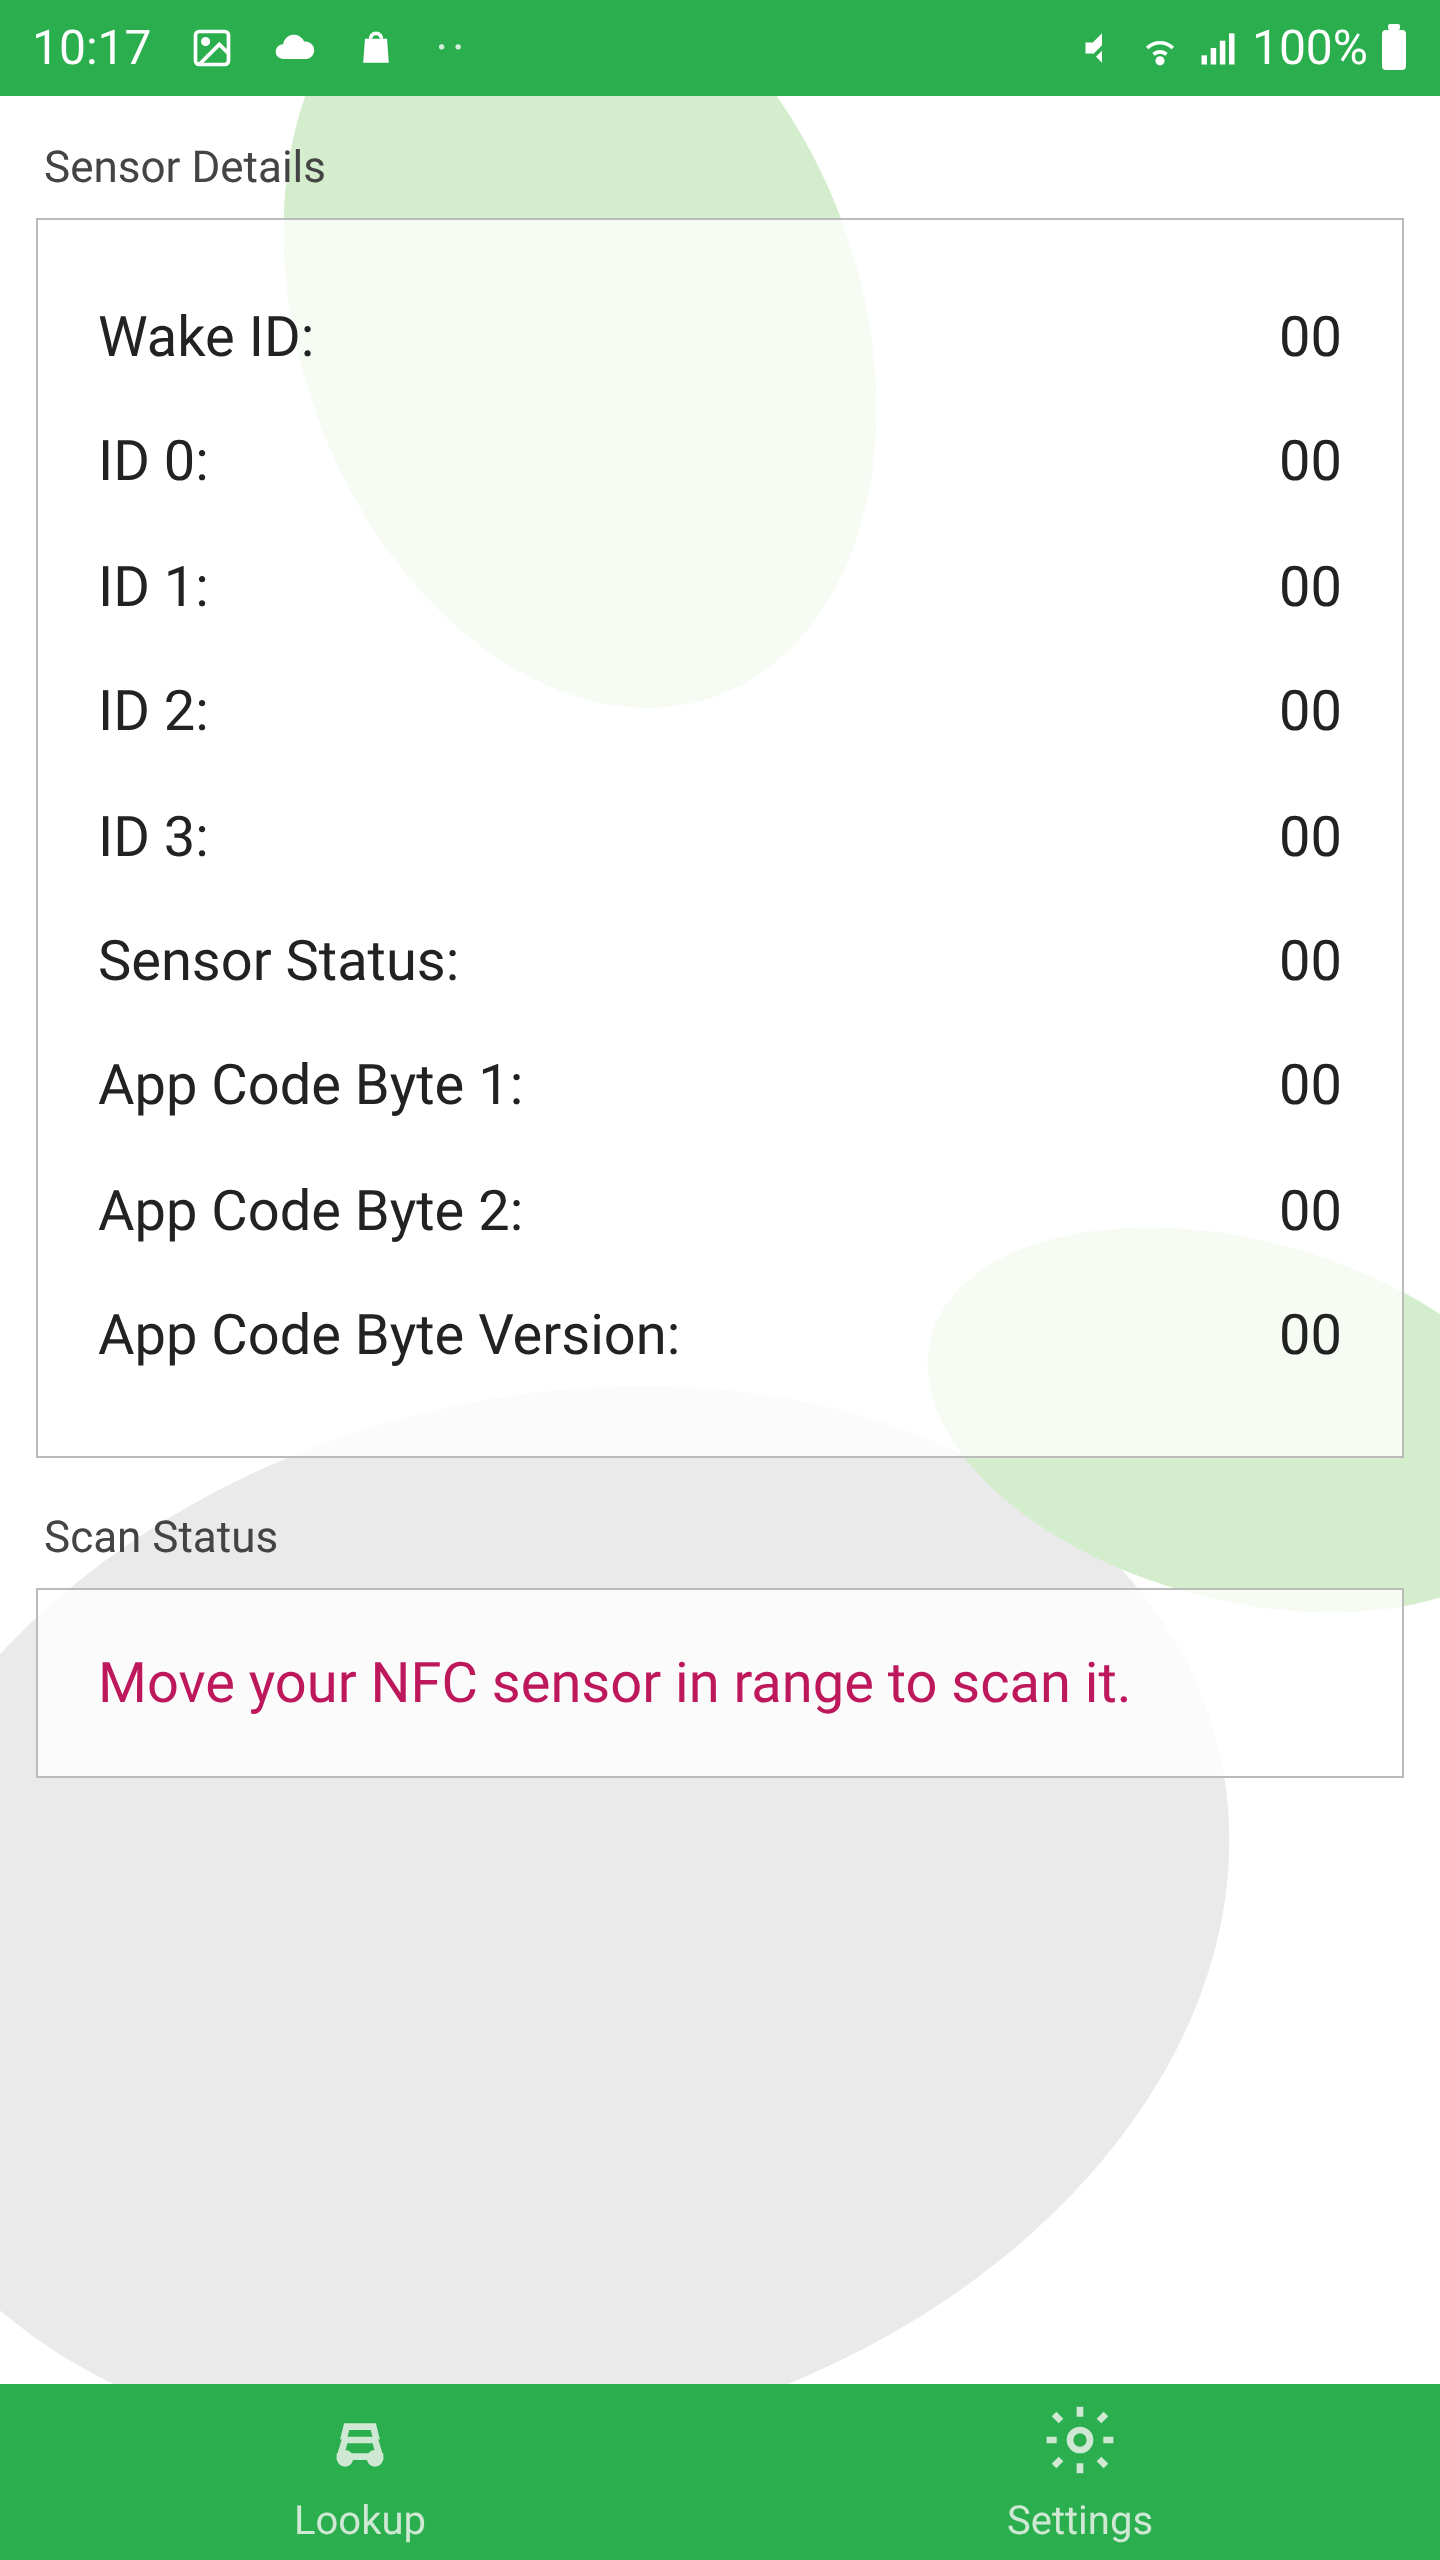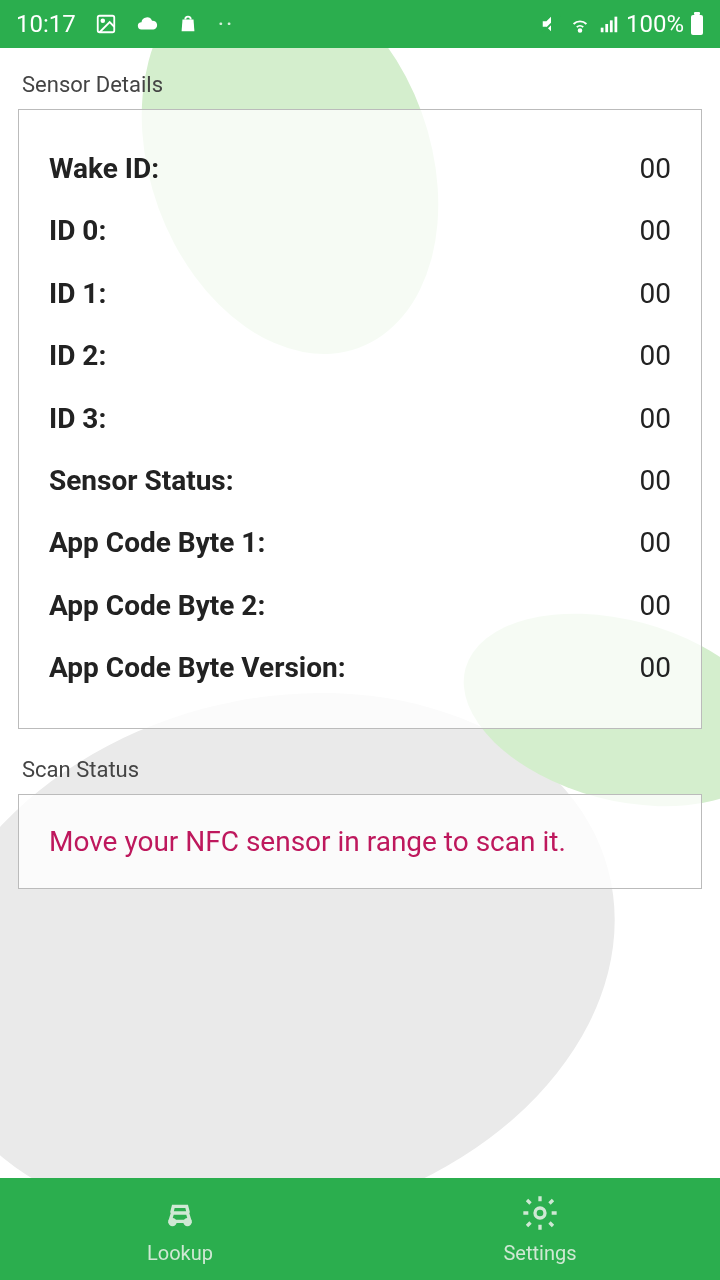--- a/index.html
+++ b/index.html
@@ -76,33 +76,33 @@
     }
     .field-row {
       display: flex;
       justify-content: space-between;
       align-items: center;
       font-size: 28px;
       color: #222;
       line-height: 1.3;
       padding: 13px 0;
     }
-    .field-label { font-weight: 700; }
+    .field-label { font-weight: 400; }
     .field-value { font-weight: 400; }
     .scan-text {
       font-size: 28px;
       color: #be185d;
       line-height: 1.35;
     }
     .bottom-nav {
       position: absolute;
       bottom: 0;
       left: 0;
       right: 0;
-      height: 102px;
+      height: 88px;
       background: #2BAE4E;
       display: flex;
       z-index: 10;
     }
     .nav-item {
       flex: 1;
       display: flex;
       flex-direction: column;
       align-items: center;
       justify-content: center;

